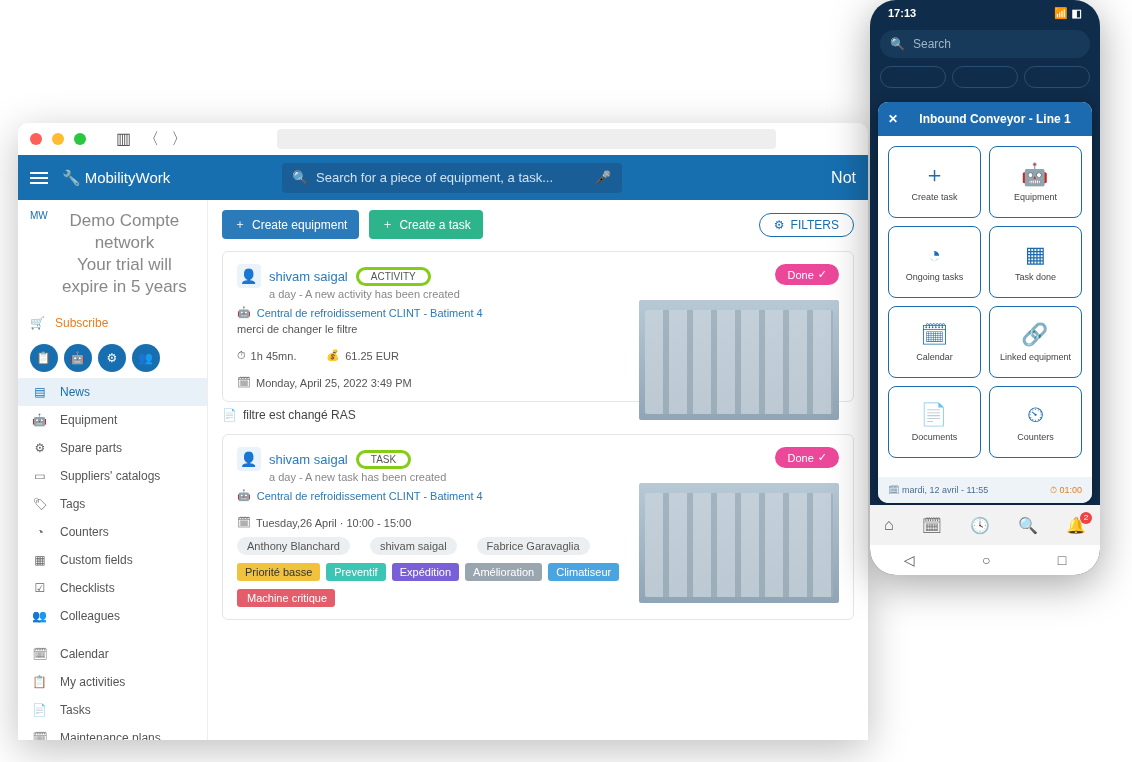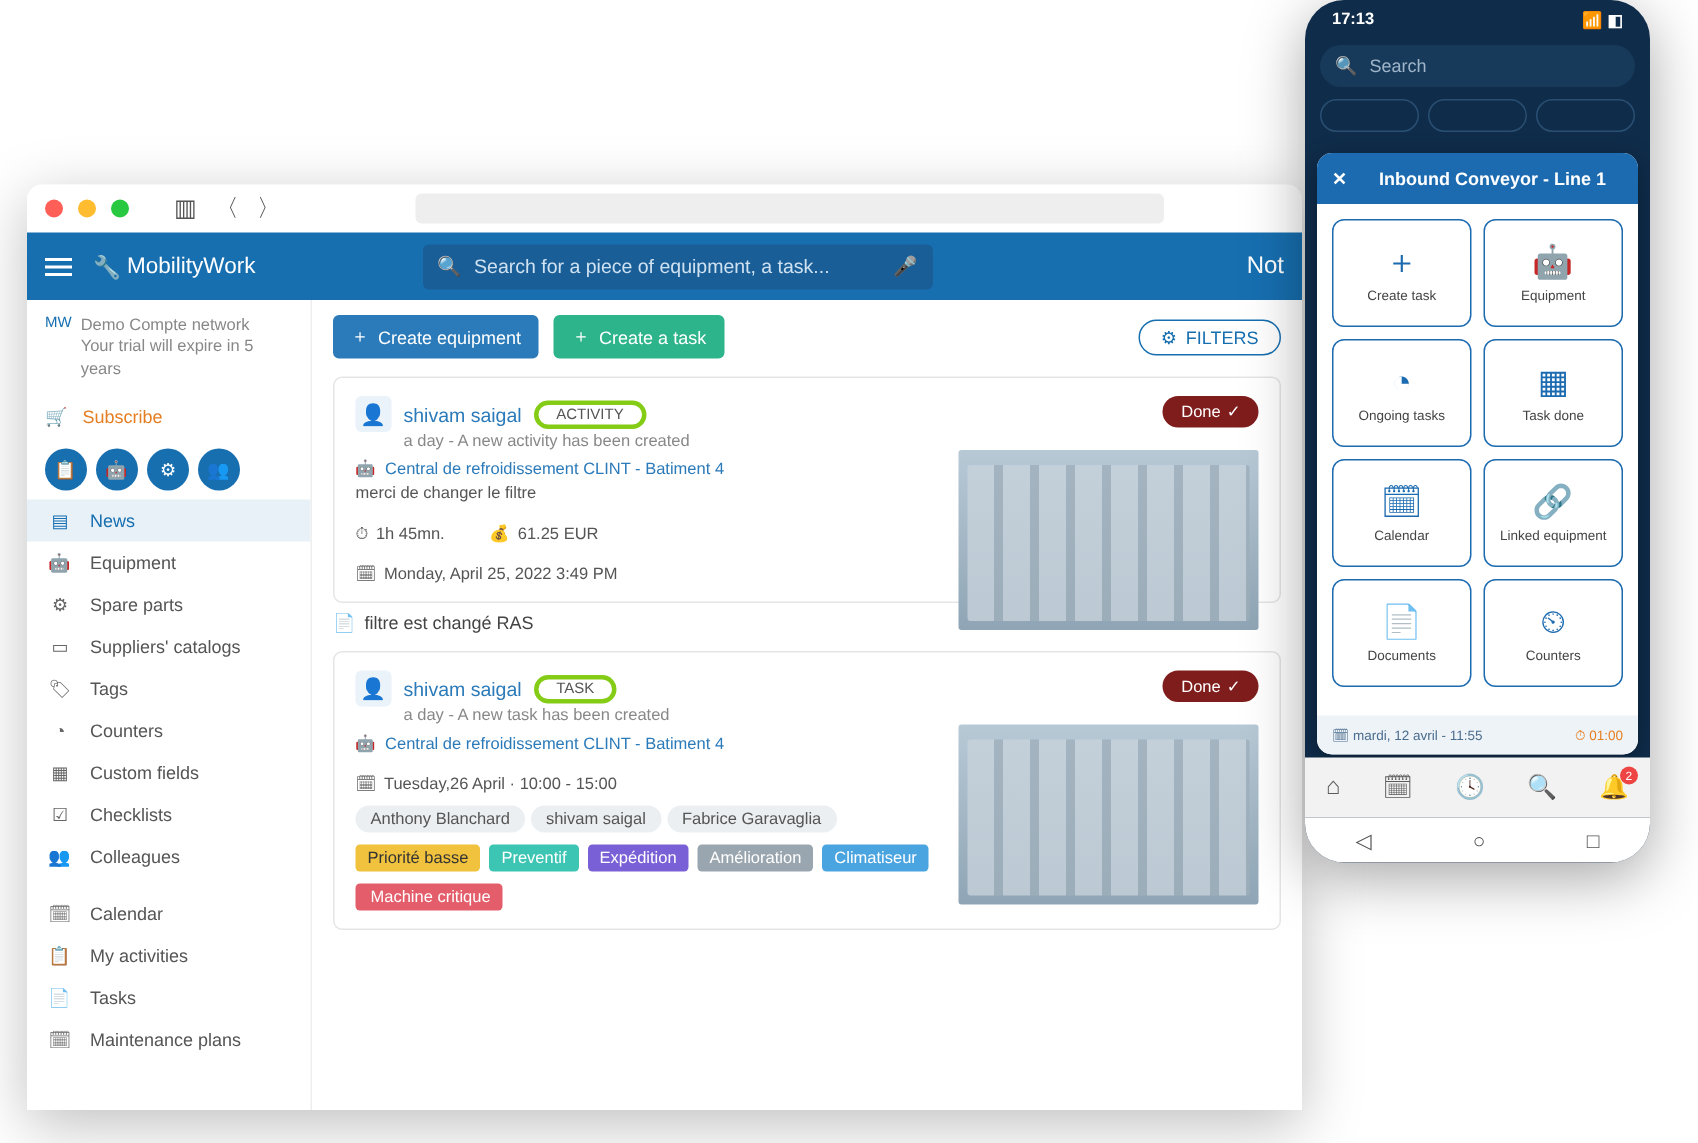--- a/index.html
+++ b/index.html
@@ -23,52 +23,52 @@
 .hamburger span{height:2px;background:#fff;}
 .brand{font-size:15px;font-weight:500;display:flex;align-items:center;gap:4px;}
 .searchbar{flex:0 0 340px;margin-left:auto;margin-right:auto;height:30px;background:#1a5e97;border-radius:4px;display:flex;align-items:center;padding:0 10px;gap:8px;color:#cfe2f2;font-size:13px;}
 .mic{margin-left:auto;}
 .notif{font-size:16px;margin-left:auto;}
 
 .body{display:flex;height:calc(100% - 77px);}
 .sidebar{width:190px;border-right:1px solid #eee;font-size:12px;color:#555;overflow:hidden;}
 .side-block{padding:10px 12px;}
 .side-logo{display:flex;gap:6px;align-items:flex-start;}
-.side-logo .lbl{font-size:11px;color:#888;line-height:1.3;}
+.side-logo .lbl{font-size:17px;color:#888;line-height:1.3;text-align:center;}
 .subscribe{color:#e67e22;display:flex;align-items:center;gap:10px;padding:8px 12px;font-size:12px;}
 .chips{display:flex;gap:6px;padding:6px 12px;}
 .chip{width:28px;height:28px;border-radius:50%;background:#176fb0;display:flex;align-items:center;justify-content:center;color:#fff;font-size:12px;}
 .nav-item{display:flex;align-items:center;gap:12px;padding:7px 14px;cursor:pointer;}
 .nav-item.active{background:#e8f1f8;color:#176fb0;}
 .nav-icon{width:16px;display:inline-flex;justify-content:center;color:#666;}
 .nav-item.active .nav-icon{color:#176fb0;}
 
 .main{flex:1;padding:10px 14px;overflow:auto;}
 .toolbar{display:flex;gap:10px;align-items:center;}
 .btn{display:flex;align-items:center;gap:6px;font-size:12px;padding:6px 12px;border-radius:4px;color:#fff;cursor:pointer;}
 .btn.blue{background:#2b7ab9;}
 .btn.green{background:#2db48b;}
 .btn.outline{margin-left:auto;background:#fff;color:#176fb0;border:1px solid #176fb0;border-radius:16px;padding:4px 14px;}
 
 .card{border:1px solid #e5e5e5;border-radius:6px;padding:12px 14px;margin-top:12px;font-size:12px;color:#444;position:relative;}
 .card-head{display:flex;align-items:center;gap:8px;}
 .avatar{width:24px;height:24px;border-radius:4px;background:#eaf2fa;display:flex;align-items:center;justify-content:center;font-size:14px;}
 .user{color:#2b7ab9;font-size:13px;}
 .badge-out{border:3px solid #84cc16;border-radius:12px;padding:1px 12px;font-size:10px;color:#555;}
-.status{position:absolute;right:14px;top:12px;background:#7f1d1d;color:#fff;border-radius:14px;padding:4px 12px;font-size:11px;display:flex;align-items:center;gap:4px;}
+.status{position:absolute;right:14px;top:12px;background:#ec4899;color:#fff;border-radius:14px;padding:4px 12px;font-size:11px;display:flex;align-items:center;gap:4px;}
 .sub{color:#888;font-size:11px;margin-left:32px;}
 .link-row{display:flex;align-items:center;gap:6px;margin-top:6px;color:#2b7ab9;font-size:11px;}
 .note{font-size:11px;color:#555;margin-top:4px;}
 .meta{display:flex;gap:30px;margin-top:14px;font-size:11px;color:#555;align-items:center;}
 .meta span{display:flex;align-items:center;gap:5px;}
 .thumb{position:absolute;right:14px;top:48px;width:200px;height:120px;background:linear-gradient(180deg,#b8c9d6 0%,#8fa5b5 100%);border-radius:2px;}
 .thumb::after{content:"";position:absolute;inset:10px 6px 6px 6px;background:repeating-linear-gradient(90deg,#c7d2db 0 18px,#9fafbb 18px 24px);opacity:.8;border-radius:2px;}
 .footnote{display:flex;align-items:center;gap:6px;margin-top:6px;font-size:12px;color:#444;}
 
-.people{display:flex;gap:4px;margin-top:8px;flex-wrap:wrap;text-align:right;}
+.people{display:flex;gap:20px;margin-top:8px;flex-wrap:wrap;text-align:right;}
 .pill{background:#eceff1;border-radius:12px;padding:3px 10px;font-size:11px;color:#555;}
 .tags{display:flex;gap:6px;margin-top:8px;flex-wrap:wrap;text-align:right;}
 .tag{border-radius:3px;padding:3px 8px;font-size:11px;color:#fff;}
 .t0{background:#f0c23d;color:#333;} .t1{background:#3cc5b2;} .t2{background:#7a60d6;}
 .t3{background:#9aa6af;} .t4{background:#4aa4e0;} .t5{background:#e35d6a;padding-left:10px;}
 
 
 .phone{position:absolute;top:0;right:32px;width:230px;height:575px;background:#0f2c4a;border-radius:26px;box-shadow:0 10px 40px rgba(0,0,0,.35);overflow:hidden;color:#fff;}
 .p-status{height:26px;display:flex;align-items:center;justify-content:space-between;padding:0 18px;font-size:11px;font-weight:600;gap:48px;}
 .p-search{margin:4px 10px;height:28px;background:#183a5a;border-radius:14px;display:flex;align-items:center;gap:8px;padding:0 10px;color:#9fb5c9;font-size:12px;}

